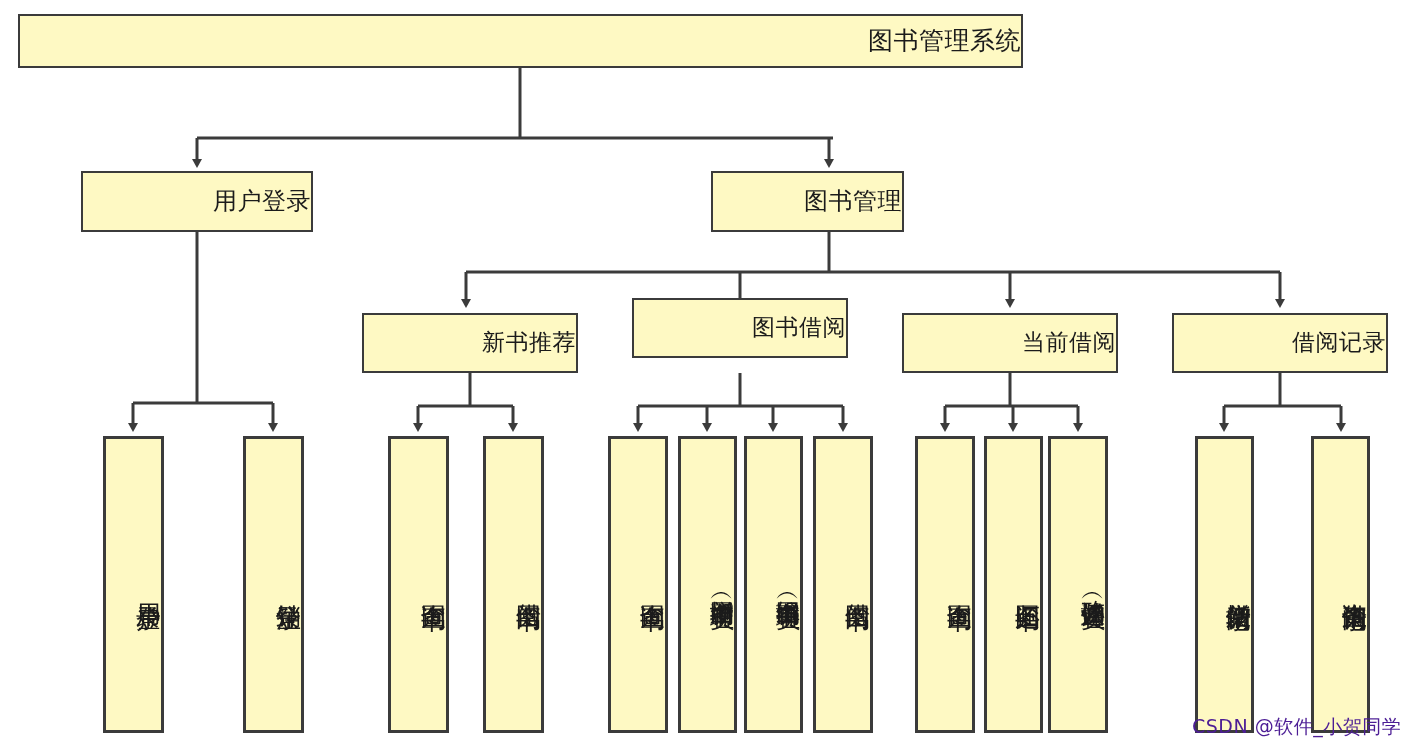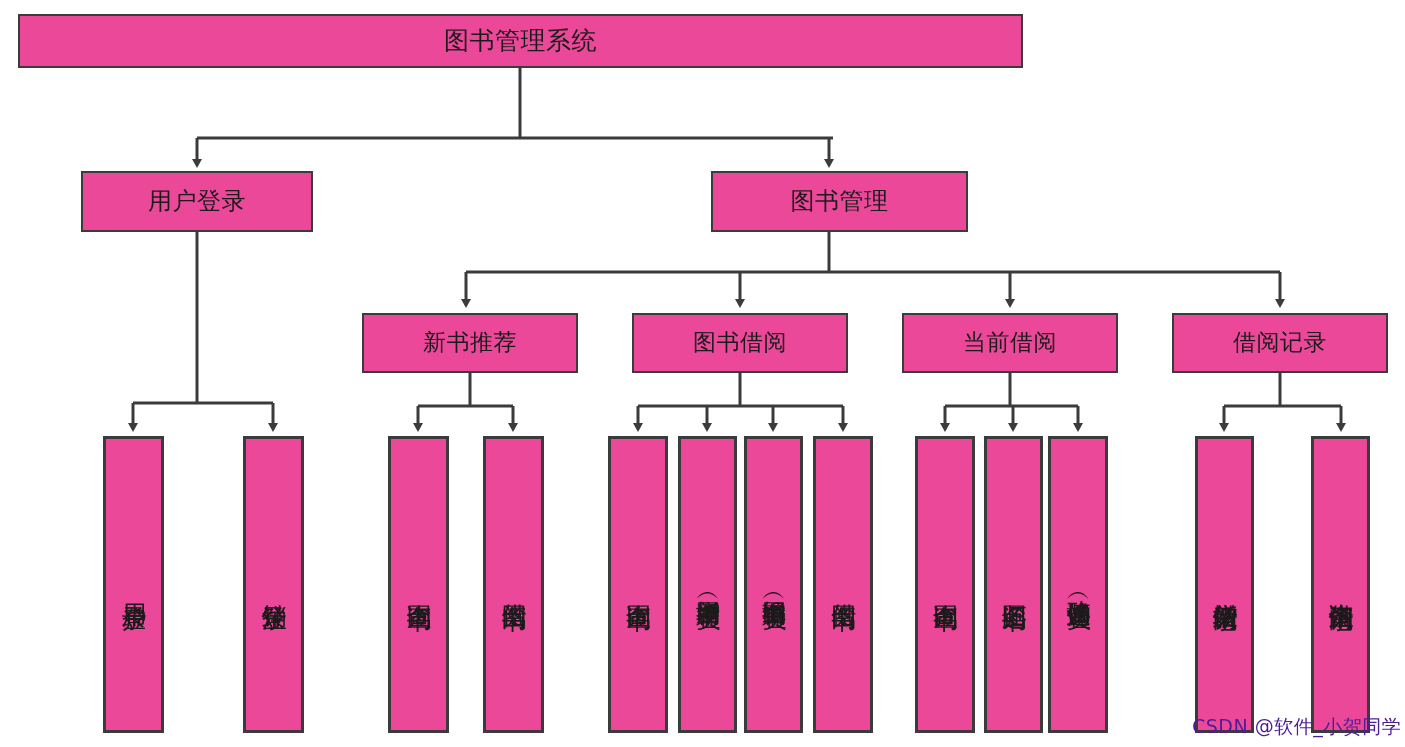--- a/index.html
+++ b/index.html
@@ -22,25 +22,25 @@
     position: absolute;
     left: 0;
     top: 0;
     width: 1405px;
     height: 747px;
     pointer-events: none;
   }
   .node {
     position: absolute;
     box-sizing: border-box;
-    background: #ec4899;
+    background: #fef9c3;
     border: 2.5px solid #3b3b3b;
     display: flex;
     align-items: center;
-    justify-content: center;
+    justify-content: flex-end;
     color: #1b1b1b;
   }
   .node .label {
     display: block;
     text-align: center;
     line-height: 1.18;
     letter-spacing: 0.5px;
   }
   .node-root .label { font-size: 25px; }
   .node-l2 .label { font-size: 24px; }
@@ -125,28 +125,28 @@
     </g>
   </svg>
 
   <div class="node node-root" style="left:18px; top:14px; width:1005px; height:54px;">
     <span class="label">图书管理系统</span>
   </div>
 
   <div class="node node-l2" style="left:81px; top:171px; width:232px; height:61px;">
     <span class="label">用户登录</span>
   </div>
-  <div class="node node-l2" style="left:711px; top:171px; width:257px; height:61px;">
+  <div class="node node-l2" style="left:711px; top:171px; width:193px; height:61px;">
     <span class="label">图书管理</span>
   </div>
 
   <div class="node node-l3" style="left:362px; top:313px; width:216px; height:60px;">
     <span class="label">新书推荐</span>
   </div>
-  <div class="node node-l3" style="left:632px; top:313px; width:216px; height:60px;">
+  <div class="node node-l3" style="left:632px; top:298px; width:216px; height:60px;">
     <span class="label">图书借阅</span>
   </div>
   <div class="node node-l3" style="left:1172px; top:313px; width:216px; height:60px;">
     <span class="label">借阅记录</span>
   </div>
   <div class="node node-l3" style="left:902px; top:313px; width:216px; height:60px;">
     <span class="label">当前借阅</span>
   </div>
 
   <div class="node node-leaf" style="left:103px; top:436px; width:61px; height:297px;">

